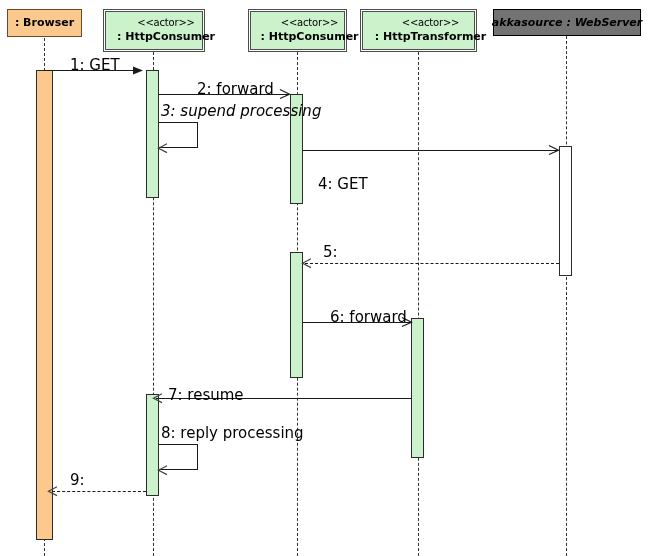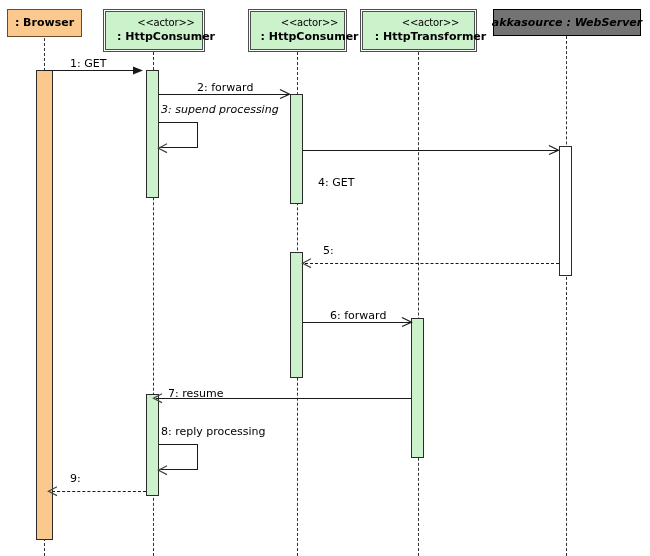--- a/index.html
+++ b/index.html
@@ -63,21 +63,21 @@
 
   
   .msgline{
     position:absolute;
     height:0;
     border-top:1px solid #1a1a1a;
   }
   .msgline.dashed{border-top:1px dashed #1a1a1a;}
   .msglabel{
     position:absolute;
-    font-size:11px;
+    font-size:15px;
     color:#000000;
     white-space:nowrap;
     line-height:1;
   }
   .arrow{position:absolute;width:10px;height:10px;}
   .arrow svg{display:block;overflow:visible;}
 
   
   .selfloop{
     position:absolute;

